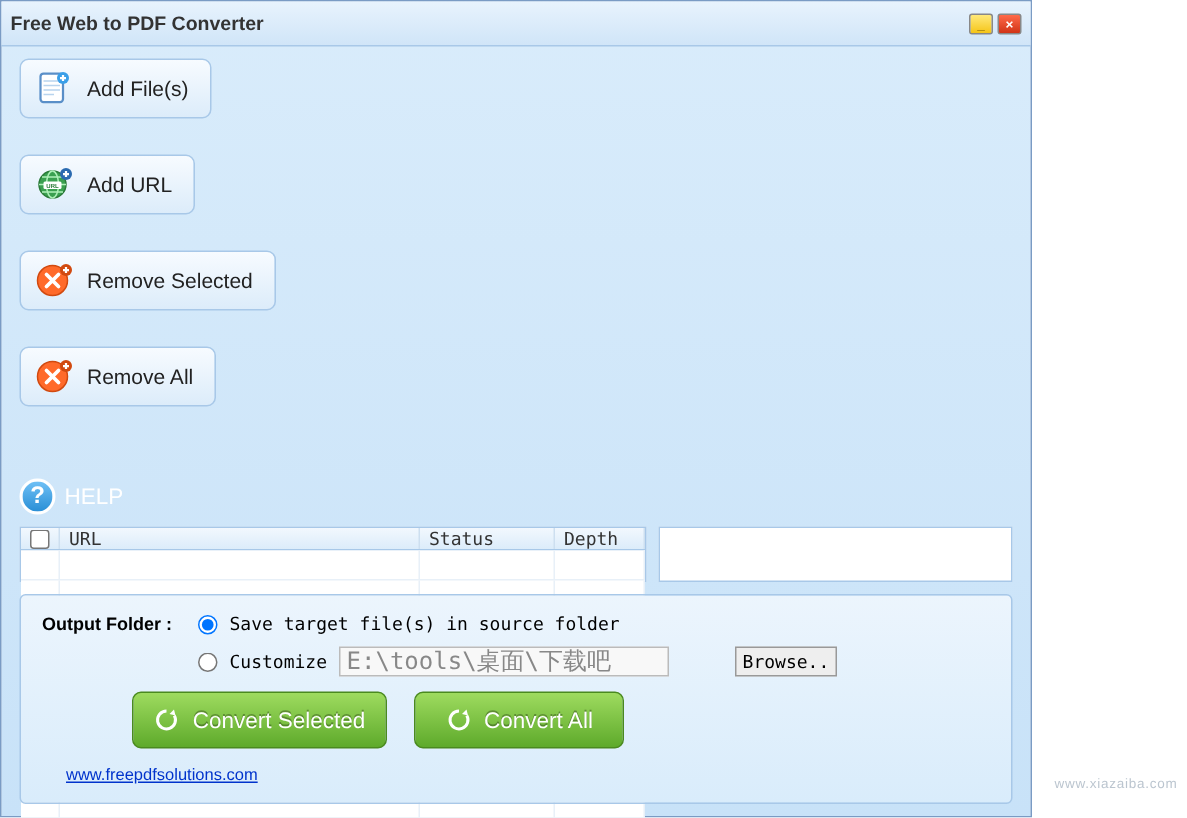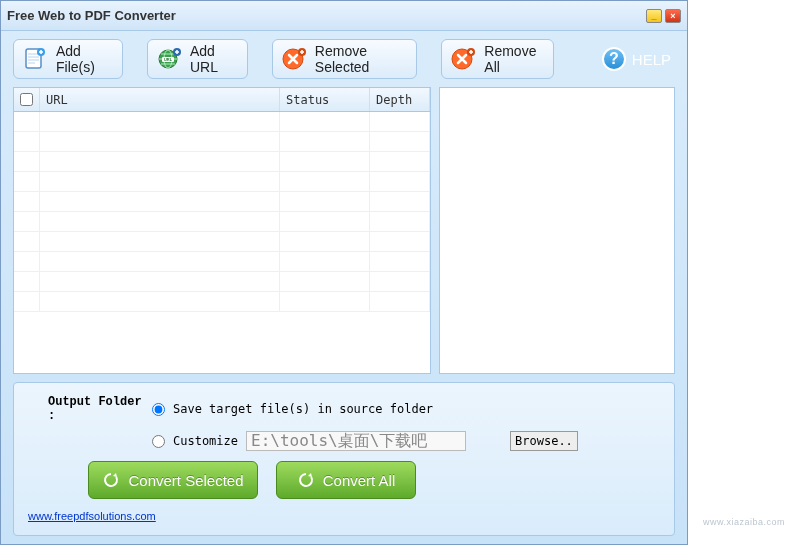--- a/index.html
+++ b/index.html
@@ -5,49 +5,49 @@
 * { box-sizing: border-box; margin: 0; padding: 0; }
 body { font-family: Tahoma, Arial, sans-serif; font-size: 12px; background: #fff; width: 791px; height: 545px; overflow: hidden; }
 .window { width: 688px; height: 545px; border: 1px solid #7a9bc4; background: linear-gradient(#d9ecfb, #c8e2f8); }
 .titlebar { height: 30px; background: linear-gradient(#e8f3fd, #d0e5f8); display: flex; align-items: center; padding: 0 6px; border-bottom: 1px solid #a8c8e8; }
 .titlebar .title { font-size: 13px; font-weight: bold; color: #333; flex: 1; }
 .titlebar .winbtns { display: flex; gap: 3px; }
 .winbtn { width: 16px; height: 14px; border: 1px solid #888; border-radius: 2px; font-size: 9px; line-height: 12px; text-align: center; cursor: pointer; color: #fff; font-weight: bold; }
 .winbtn.min { background: linear-gradient(#ffe97a,#f5c518); color:#7a5a00; }
 .winbtn.close { background: linear-gradient(#ff6a4a,#d13417); }
 .content { padding: 8px 12px; height: calc(100% - 30px); display: flex; flex-direction: column; gap: 8px; }
-.toolbar { display: flex; gap: 24px; align-items: center; }
+.toolbar { display: flex; gap: 24px; align-items: flex-start; flex-direction: column; }
 .tbtn { height: 40px; border: 1px solid #a8c8e8; border-radius: 6px; background: linear-gradient(#f7fbff,#dcecfa); display: flex; align-items: center; padding: 0 14px 0 8px; gap: 8px; cursor: pointer; font-size: 14px; color: #222; }
 .ticon { width: 28px; height: 28px; display: flex; align-items: center; justify-content: center; }
 .spacer { flex: 1; }
 .helpbtn { display: flex; align-items: center; gap: 6px; color: #fff; font-size: 15px; cursor: pointer; padding-right:4px;}
 .helpcircle { width: 24px; height: 24px; border-radius: 50%; background: linear-gradient(#6fc0f5,#2a8fd6); border: 2px solid #fff; color: #fff; font-weight: bold; font-size: 16px; display: flex; align-items: center; justify-content: center; }
 .midrow { display: flex; gap: 8px; flex: 1; min-height: 0; }
 .tablewrap { flex: 1; background: #fff; border: 1px solid #a8c8e8; display: flex; flex-direction: column; min-width:0;}
 .theadrow { height: 24px; background: linear-gradient(#f2f8fe,#dcecfa); border-bottom: 1px solid #a8c8e8; display: flex; align-items: center; font-family: monospace; font-size: 12px; color: #333; }
 .th { border-right: 1px solid #cddff0; height: 100%; display: flex; align-items: center; padding: 0 6px; }
 .th.chk { width: 26px; justify-content: center; padding:0;}
 .th.url { flex: 1; }
 .th.status { width: 90px; }
 .th.depth { width: 60px; }
 .tbody { flex: 1; background: #fff; }
 .trow { height: 20px; border-bottom: 1px solid #e8f0f8; display:flex;}
 .trow > div { border-right: 1px solid #e8f0f8; }
 .trow .c-chk{width:26px;} .trow .c-url{flex:1;} .trow .c-st{width:90px;} .trow .c-dp{width:60px;}
 .sidepanel { width: 236px; background: #fff; border: 1px solid #a8c8e8; }
 .bottompanel { border: 1px solid #a8c8e8; border-radius: 4px; padding: 12px 14px; background: linear-gradient(#ecf5fd,#d9ecfb); }
 .outrow { display: flex; align-items: center; gap: 8px; margin-bottom: 8px; font-family: monospace; font-size: 12px; }
-.outlabel { font-weight: bold; font-family: Liberation Mono, monospace; font-size: 12px; width:96px;margin-left:20px;}
+.outlabel { font-weight: bold; font-family: Liberation Sans, sans-serif; font-size: 12px; width:96px;}
 .radio { width: 13px; height: 13px; }
 .pathbox { font-family: monospace; font-size: 16px; padding: 2px 4px; border: 1px solid #bbb; background: #f8f8f8; color: #888; width: 220px; height:20px;}
 .browsebtn { font-family: monospace; font-size: 12px; padding: 1px 4px; border: 1px solid #999; background: #eee; cursor: pointer; height:20px;margin-left:36px;}
 .convrow { display: flex; gap: 18px; margin-top: 10px; margin-left: 60px;}
 .convbtn { height: 38px; width: 170px; border: 1px solid #4a8a1f; border-radius: 6px; background: linear-gradient(#9edb5f,#5eaa2b); color: #fff; font-size: 15px; display: flex; align-items: center; justify-content: center; gap: 8px; cursor: pointer; text-shadow: 0 -1px 0 rgba(0,0,0,.3); }
 .linkrow { margin-top: 10px; }
-.linkrow a { color: #0033cc; text-decoration: underline; font-size: 11px; }
+.linkrow a { color: #0033cc; text-decoration: underline; font-size: 11px; margin-left: 16px; }
 svg { display: block; }
 .watermark { position: absolute; right: 6px; bottom: 18px; font-size: 9px; color: rgba(120,140,160,.5); letter-spacing:.5px;}
 </style>
 </head>
 <body>
 
 <div class="window">
   <div class="titlebar">
     <div class="title">Free Web to PDF Converter</div>
     <div class="winbtns">

